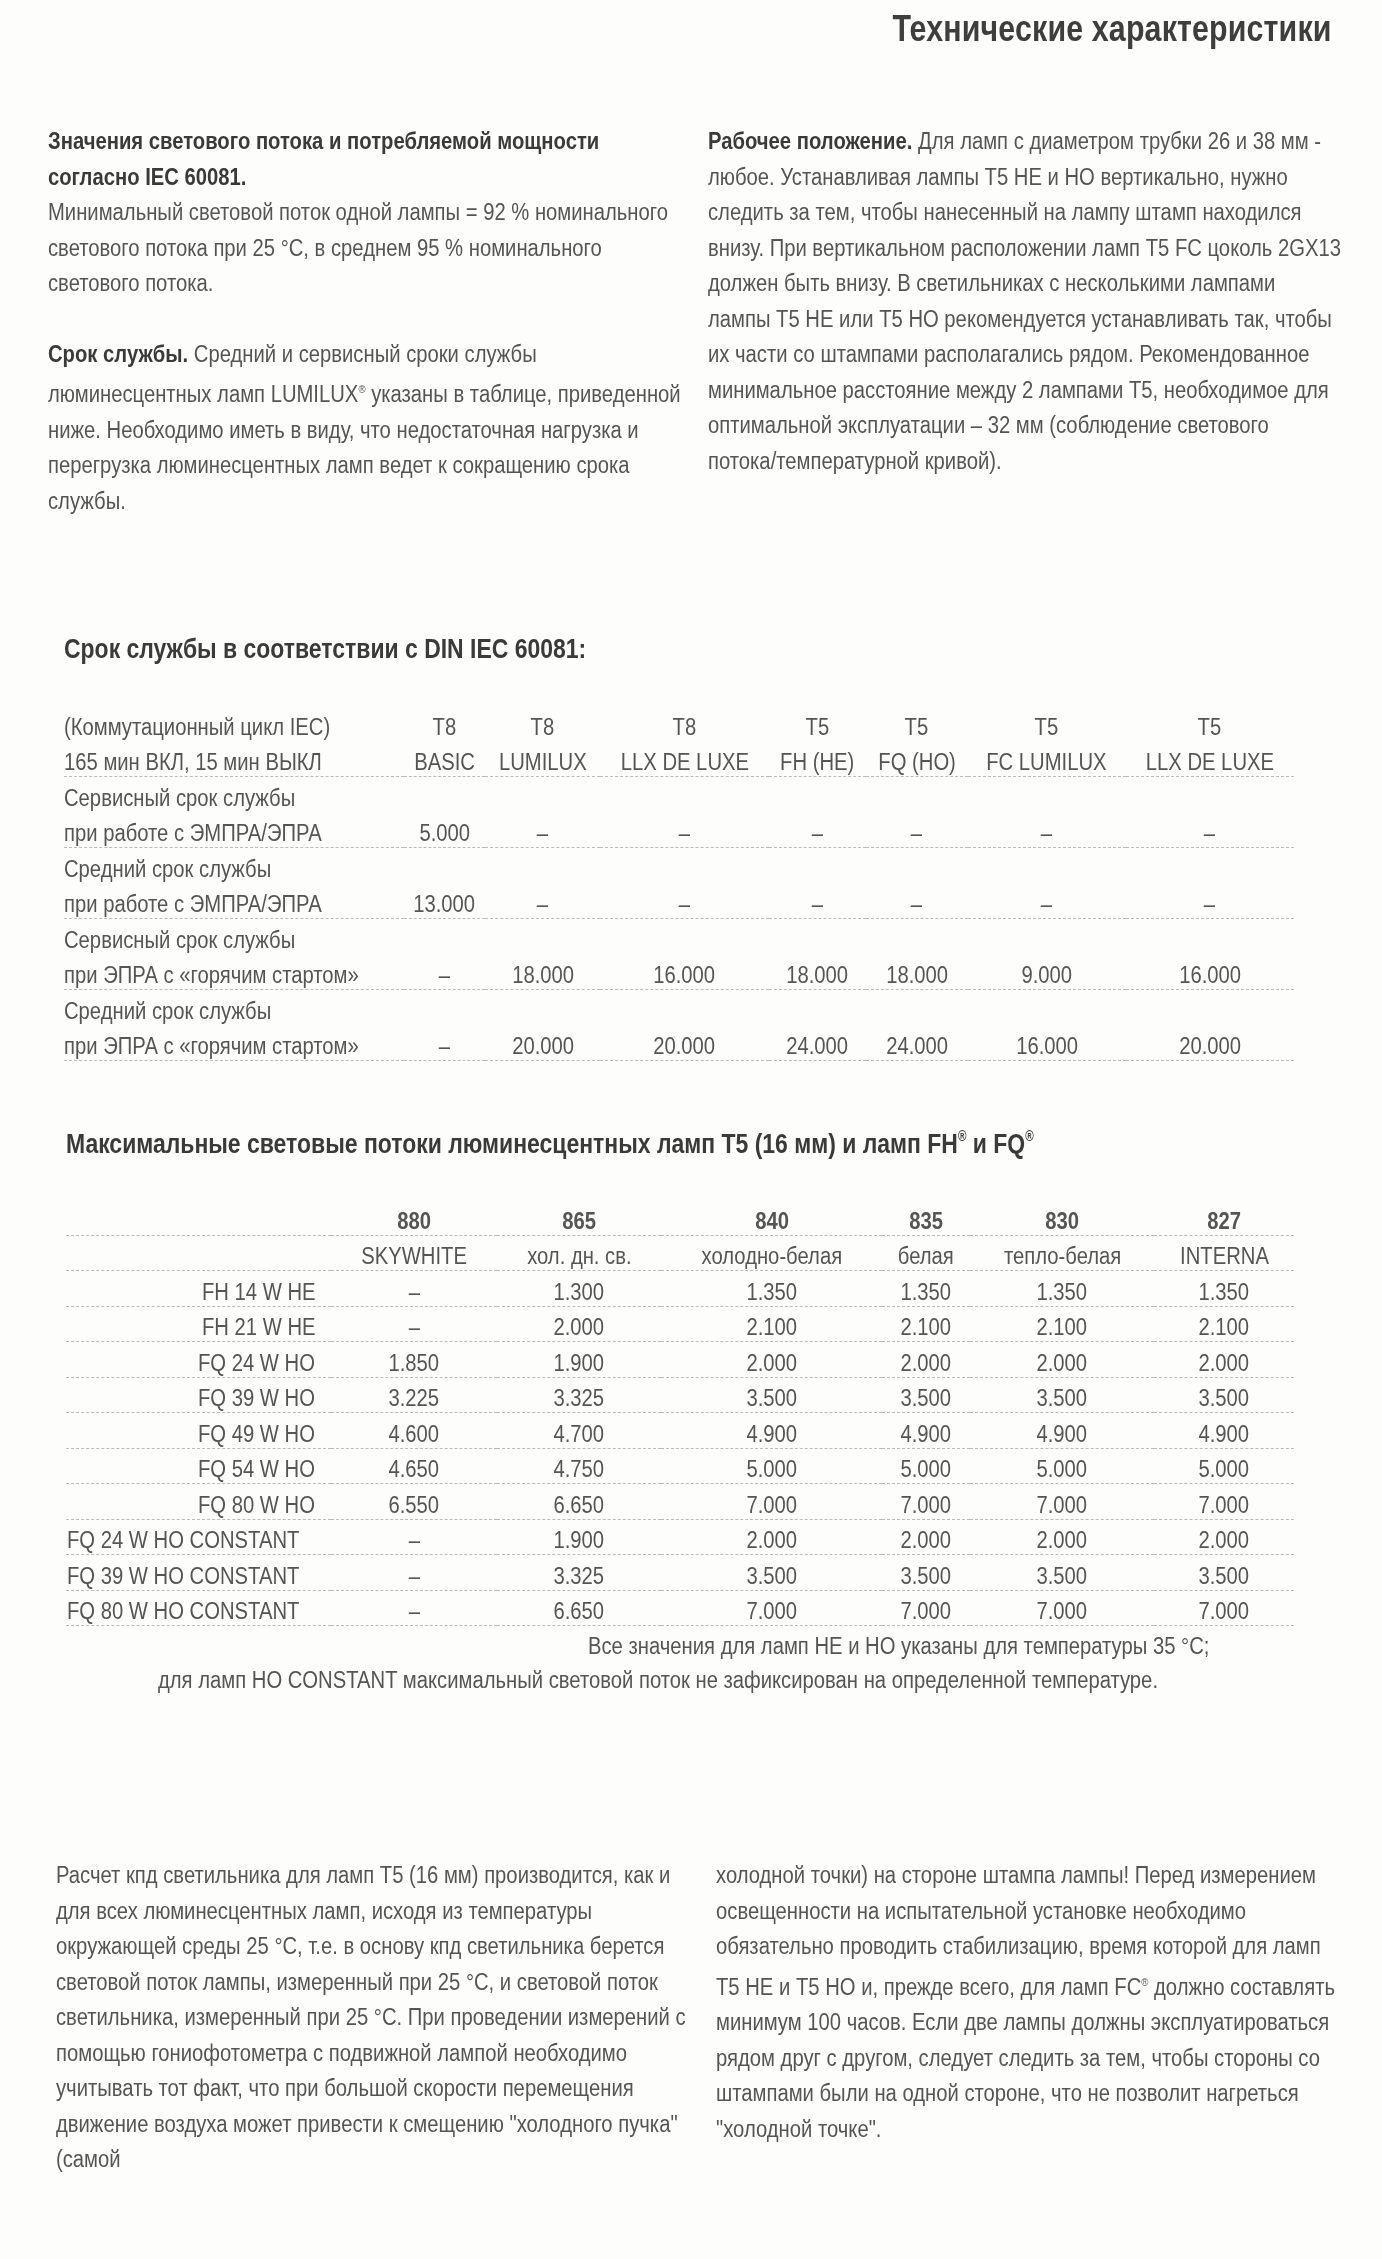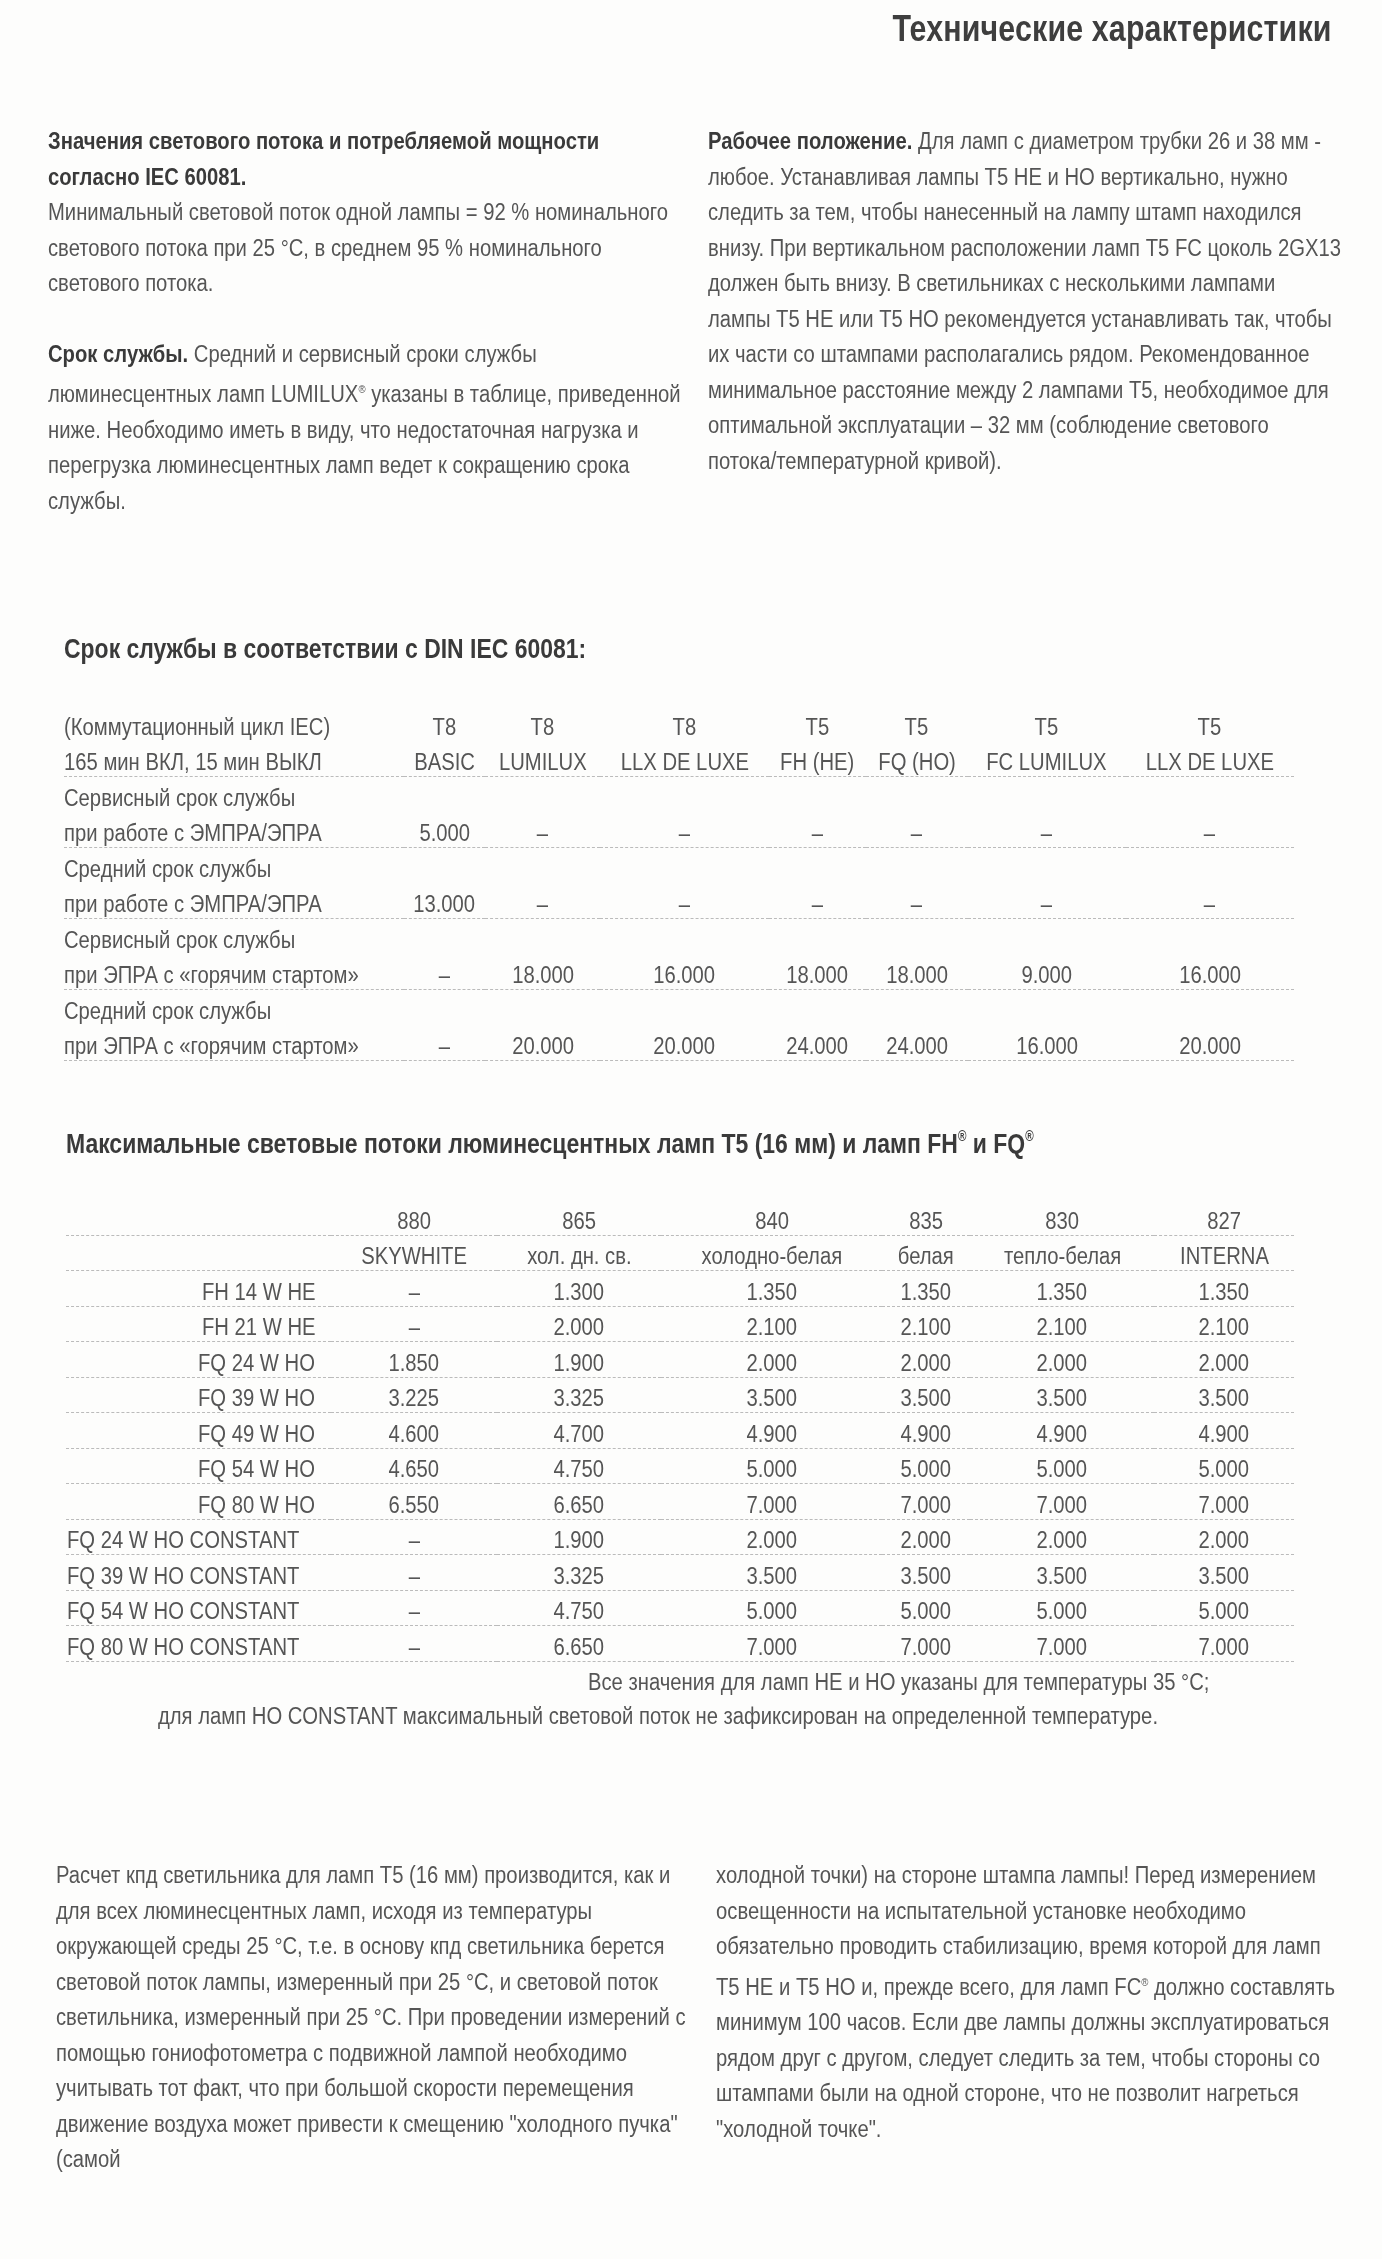--- a/index.html
+++ b/index.html
@@ -42,21 +42,21 @@
   .life td { height: 35px; vertical-align: bottom; margin-top: 28px; }
   .life .lab { width: 340px; text-align: left; }
   .life .num { text-align: center; }
   .life tr.sep td { border-bottom: 1px dashed #bbb; }
   .sx { display: inline-block; transform: scaleX(0.88); transform-origin: left center; }
   .sxc { display: inline-block; transform: scaleX(0.88); transform-origin: center center; }
 
   
   .flux { left: 66px; top: 1200px; width: 1228px; font-size: 23px; }
   .flux td { height: 34.5px; vertical-align: bottom; border-bottom: 1px dashed #bbb; }
-  .flux tr.codes td { border-bottom: 1px dashed #bbb; }
+  .flux tr.codes td { border-bottom: 1px dashed #bbb; font-weight: bold; }
   .flux .lab { width: 265px; text-align: right; }
   .flux .num { text-align: center; }
   .flux tr.note td { border-bottom: none; height: 34px; }
 </style>
 </head>
 <body>
 
 <div class="page-title">Технические характеристики</div>
 
 <div class="col col-top-left">
@@ -254,29 +254,20 @@
       <tr>
         <td class="lab"><span class="sx">FQ 39 W HO CONSTANT</span></td>
         <td class="num"><span class="sxc">–</span></td>
         <td class="num"><span class="sxc">3.325</span></td>
         <td class="num"><span class="sxc">3.500</span></td>
         <td class="num"><span class="sxc">3.500</span></td>
         <td class="num"><span class="sxc">3.500</span></td>
         <td class="num"><span class="sxc">3.500</span></td>
       </tr>
       <tr>
-        <td class="lab"><span class="sx">FQ 54 W HO CONSTANT</span></td>
-        <td class="num"><span class="sxc">–</span></td>
-        <td class="num"><span class="sxc">4.750</span></td>
-        <td class="num"><span class="sxc">5.000</span></td>
-        <td class="num"><span class="sxc">5.000</span></td>
-        <td class="num"><span class="sxc">5.000</span></td>
-        <td class="num"><span class="sxc">5.000</span></td>
-      </tr>
-      <tr>
         <td class="lab"><span class="sx">FQ 80 W HO CONSTANT</span></td>
         <td class="num"><span class="sxc">–</span></td>
         <td class="num"><span class="sxc">6.650</span></td>
         <td class="num"><span class="sxc">7.000</span></td>
         <td class="num"><span class="sxc">7.000</span></td>
         <td class="num"><span class="sxc">7.000</span></td>
         <td class="num"><span class="sxc">7.000</span></td>
       </tr>
       <tr class="note">
         <td class="lab" colspan="7"><span class="sx">Все значения для ламп HE и HO указаны для температуры 35 °C;</span></td>

